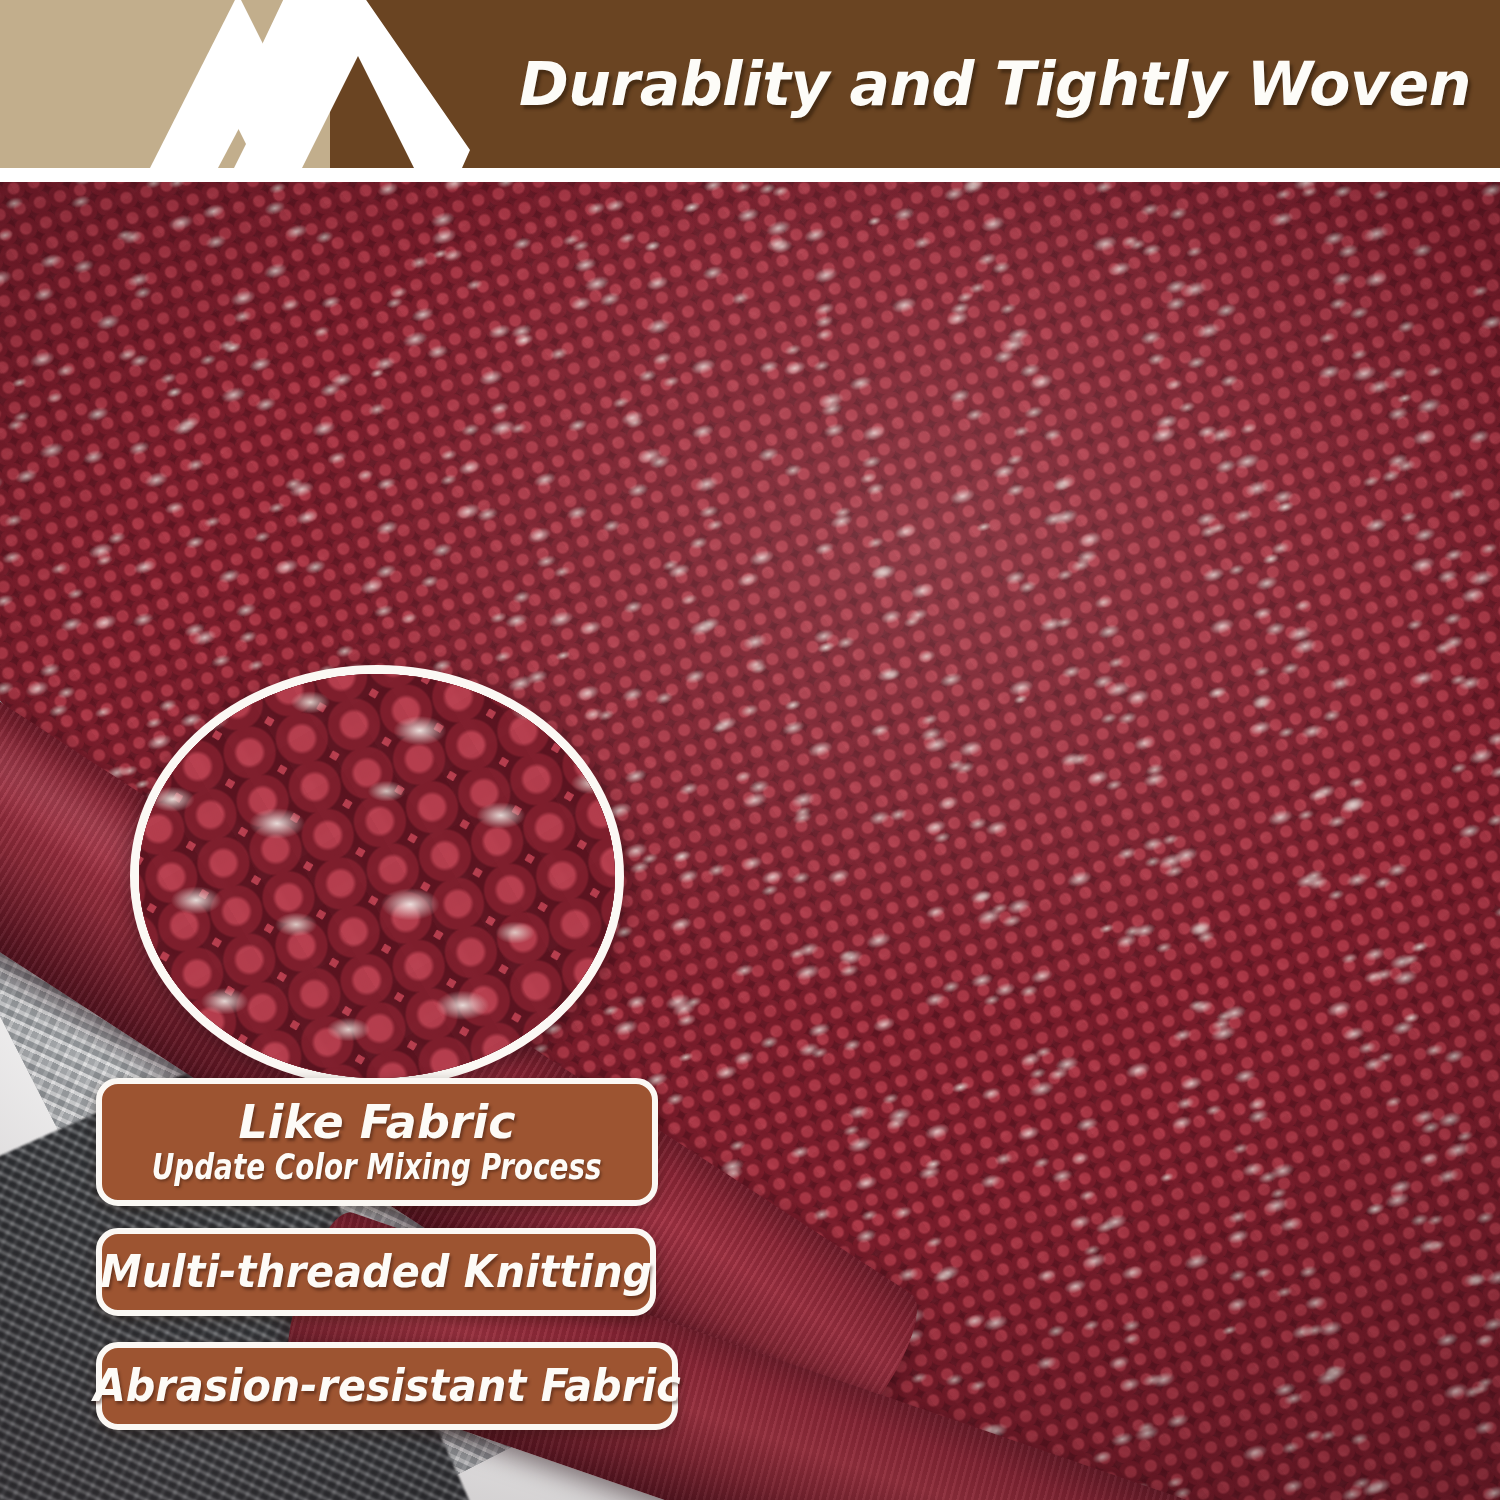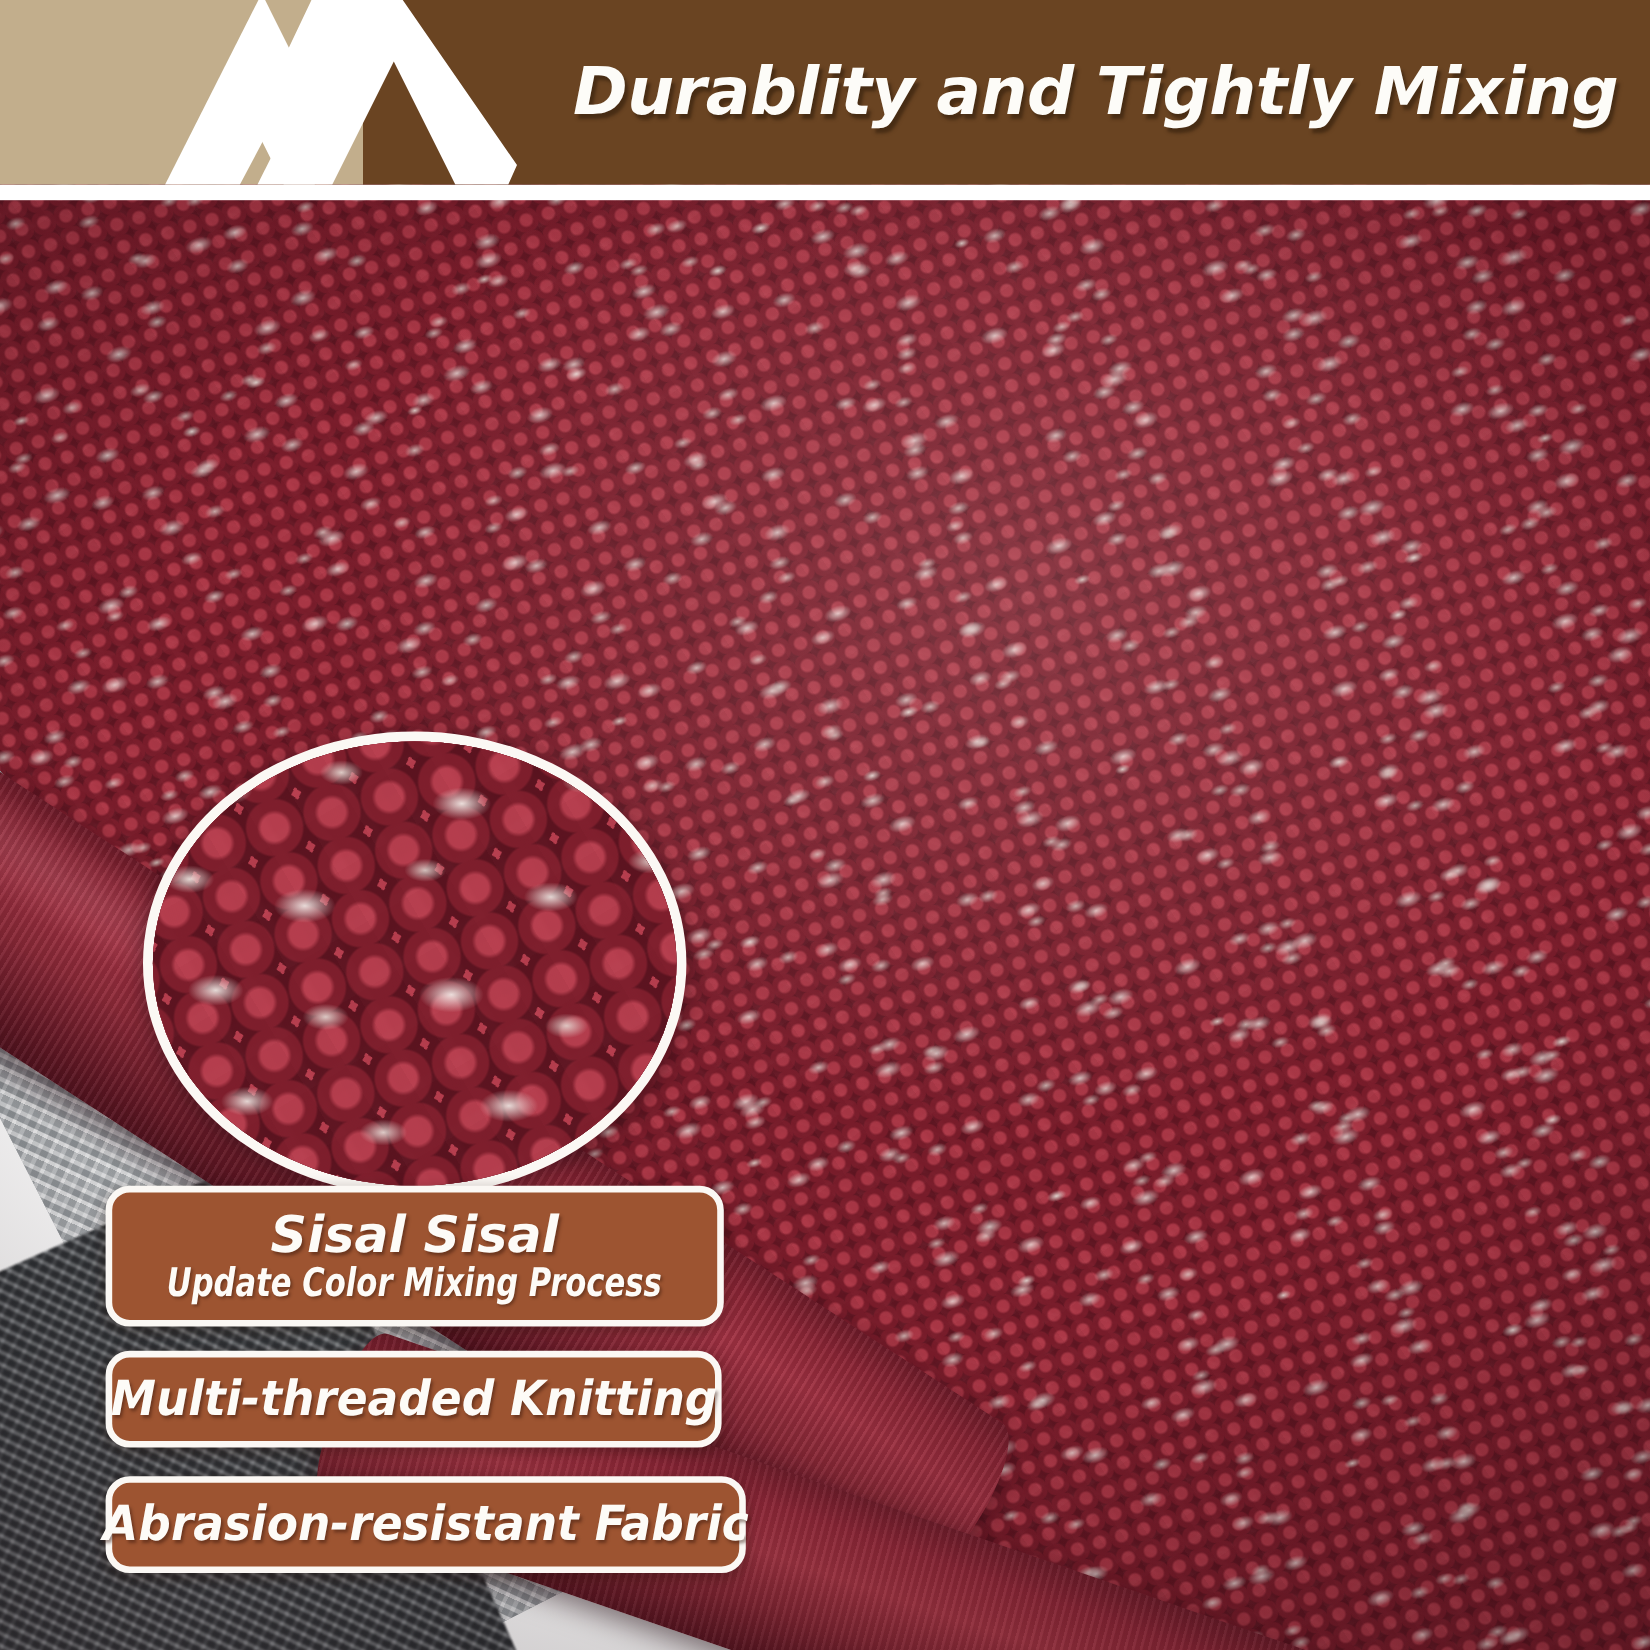--- a/index.html
+++ b/index.html
@@ -414,21 +414,21 @@
   </div>
 
   <div class="magnifier">
     <div class="magnifier-inner"></div>
     <div class="magnifier-flecks"></div>
   </div>
 
   <div class="labels">
 
     <div class="label" id="label-like-sisal">
-      <div class="label-title">Sisal Sisal</div>
+      <div class="label-title">Like Fabric</div>
       <div class="label-sub">Update Color Mixing Process</div>
     </div>
 
     <div class="label" id="label-multi">
       <div class="label-single">Multi-threaded Knitting</div>
     </div>
 
     <div class="label" id="label-abrasion">
       <div class="label-single">Abrasion-resistant Fabric</div>
     </div>
@@ -444,18 +444,18 @@
 
         <polygon points="128,168 60,168 148,-6 182,62 164,100" fill="#ffffff"></polygon>
 
         <polygon points="196,168 144,168 196,64 218,110" fill="#ffffff"></polygon>
 
         <polygon points="196,-6 140,112 168,168 212,168 218,156 268,56 318,156 324,168 372,168 380,150 272,-6" fill="#ffffff"></polygon>
       </svg>
     </div>
 
     <div class="banner-title">
-      <span>Durablity and Tightly Mixing</span>
+      <span>Durablity and Tightly Woven</span>
     </div>
   </div>
   <div class="banner-underline"></div>
 
 </div>
 
 </body></html>

